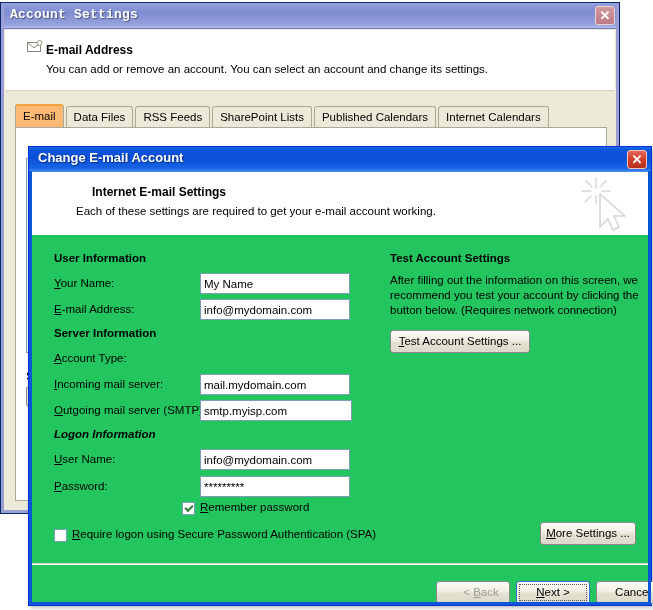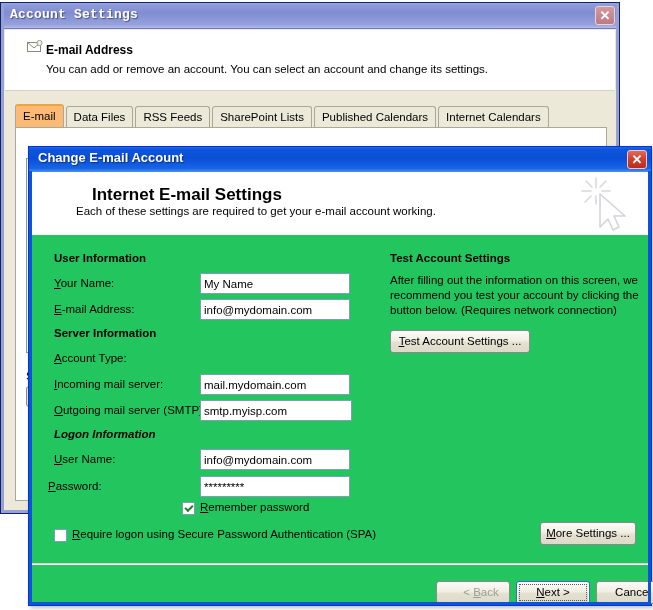--- a/index.html
+++ b/index.html
@@ -149,21 +149,21 @@
   }
   .dlg-close .xg {
     position:absolute; left:0; right:0; top:1px; text-align:center;
     color:#ffffff; font-size:13px; font-weight:bold; line-height:16px;
   }
   .dlg-head {
     position:absolute; left:3px; top:25px; right:3px; height:63px;
     background:#ffffff; border-bottom:1px solid #d6d2c2;
     overflow:hidden;
   }
-  .dlg-head h2 { margin:0; position:absolute; left:24px; top:13px; font-size:17px; font-weight:bold;padding-left:36px; }
+  .dlg-head h2 { margin:0; position:absolute; left:24px; top:13px; font-size:12px; font-weight:bold;padding-left:36px; }
   .dlg-head p  { margin:0; position:absolute; left:44px; top:33px; font-size:11.5px; }
   .dlg-head .watermark { position:absolute; right:14px; top:2px; width:56px; height:60px; opacity:0.55; }
 
   .dlg-body {
     position:absolute; left:3px; top:88px; right:3px; bottom:3px;
     background:#22c55e;
   }
 
   .grp-title { position:absolute; font-size:11.5px; font-weight:bold; }
   .fld-label { position:absolute; font-size:11.5px; }
@@ -318,21 +318,21 @@
       <input class="txt" style="left: 168px; top: 139px; width: 150px;" value="mail.mydomain.com">
 
       <div class="fld-label" style="left:22px; top:169px;"><u class="acc">O</u>utgoing mail server (SMTP):</div>
       <input class="txt" style="left: 168px; top: 165px; width: 152px;" value="smtp.myisp.com">
 
       <div class="grp-title" style="left:22px; top:193px;font-style:italic;">Logon Information</div>
 
       <div class="fld-label" style="left:22px; top:218px;"><u class="acc">U</u>ser Name:</div>
       <input class="txt" style="left: 168px; top: 214px; width: 150px;" value="info@mydomain.com">
 
-      <div class="fld-label" style="left:16px; top:245px;"><u class="acc">P</u>assword:</div>
+      <div class="fld-label" style="left:22px; top:245px;"><u class="acc">P</u>assword:</div>
       <input class="txt" style="left: 168px; top: 241px; width: 150px;" value="*********">
 
       <div class="cbx checked" style="left:150px; top:267px;"></div>
       <div class="cbx-label" style="left:168px; top:266px;"><u class="acc">R</u>emember password</div>
 
       <div class="cbx" style="left:22px; top:294px;"></div>
       <div class="cbx-label" style="left:40px; top:293px;"><u class="acc">R</u>equire logon using Secure Password Authentication (SPA)</div>
 
       <div class="grp-title" style="left:358px; top:17px;">Test Account Settings</div>
       <div style="position:absolute; left:358px; top:38px; width:250px; font-size:11.5px; line-height:15px;">After filling out the information on this screen, we recommend you test your account by clicking the button below. (Requires network connection)</div>

